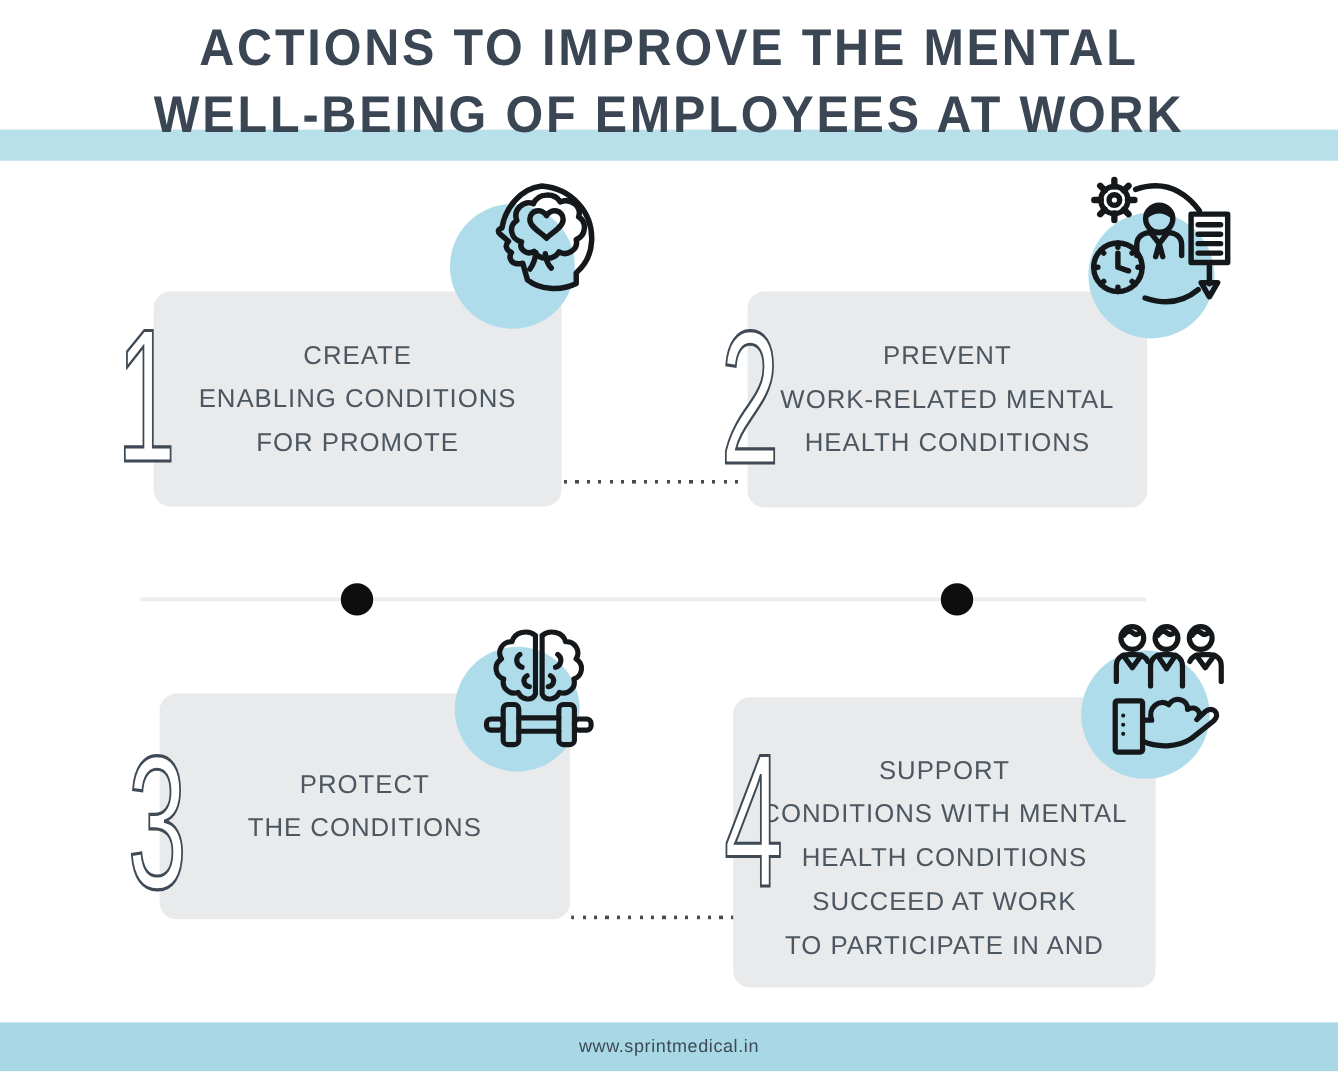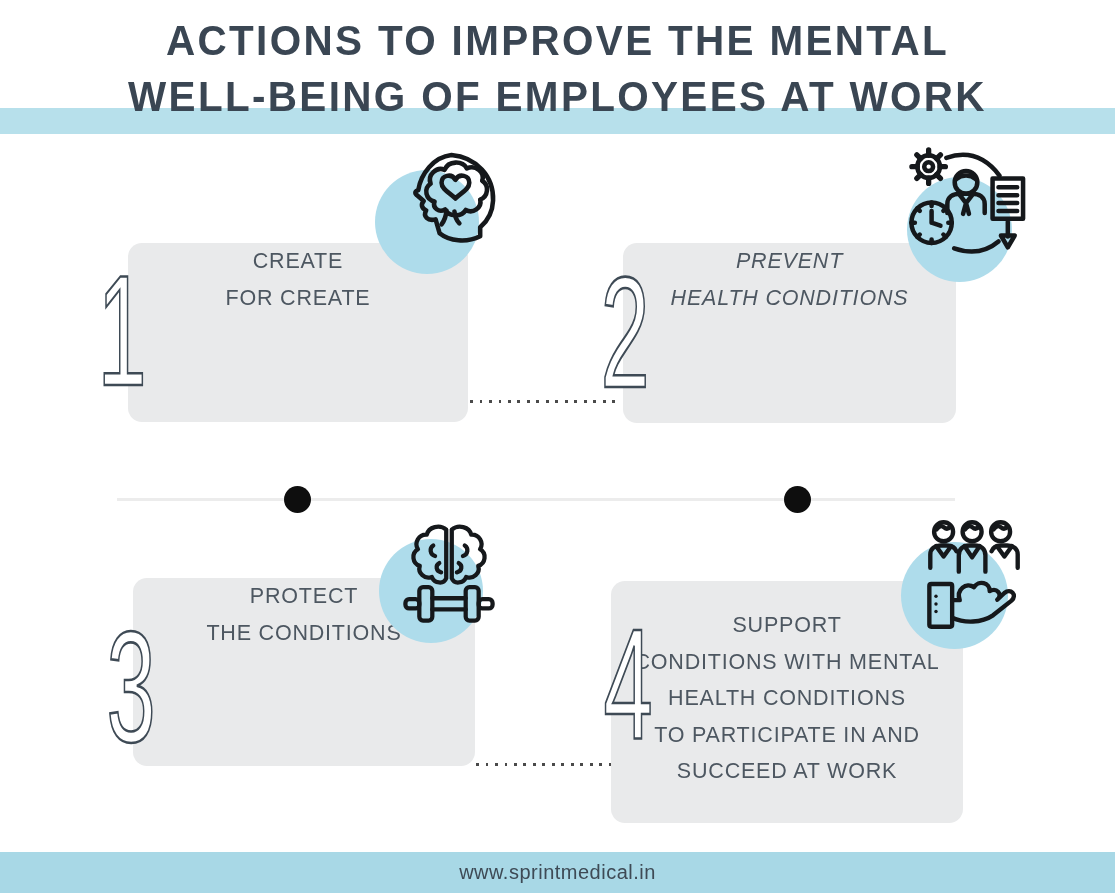--- a/index.html
+++ b/index.html
@@ -11,23 +11,23 @@
   .header-band{position:absolute;left:0;top:108px;width:1115px;height:26px;background:#b7e0eb;z-index:1;}
   .title-line{
     position:absolute;left:0;width:1115px;text-align:center;z-index:2;
     font-size:43px;font-weight:700;letter-spacing:2.5px;color:#3a4653;
     transform:scaleX(0.94);transform-origin:center;white-space:nowrap;
   }
   .title-line.l1{top:16px;}
   .title-line.l2{top:72px;}
   
   .card{position:absolute;background:#e9eaeb;border-radius:14px;z-index:1;
-        display:flex;flex-direction:column;justify-content:flex-start;align-items:center;}
+        display:flex;flex-direction:column;justify-content:center;align-items:center;}
   .card.c1{left:128px;top:243px;width:340px;height:179px;}
-  .card.c2{left:623px;top:243px;width:333px;height:180px;font-style:italic;}
+  .card.c2{left:623px;top:243px;width:333px;height:180px;}
   .card.c3{left:133px;top:578px;width:342px;height:188px;}
   .card.c4{left:611px;top:581px;width:352px;height:242px;padding-top:26px;box-sizing:border-box;}
   .card .line{
     display:block;text-align:center;white-space:nowrap;
     font-size:21.5px;line-height:36.5px;letter-spacing:0.8px;color:#4d5761;
   }
   
   .num{
     position:absolute;z-index:4;line-height:1;font-size:158px;font-weight:400;
     color:#ffffff;-webkit-text-stroke:2.6px #3e4a55;
@@ -57,55 +57,57 @@
     background-image:repeating-linear-gradient(90deg,#4a4a4a 0,#4a4a4a 2.6px,transparent 2.6px,transparent 9.5px);}
   .dotted.d1{left:470px;top:400px;width:151px;}
   .dotted.d2{left:476px;top:763px;width:145px;}
   .divider{position:absolute;left:117px;top:498px;width:838px;height:3px;background:#ececec;z-index:0;}
   .divider-dot{position:absolute;width:27px;height:27px;border-radius:50%;background:#0e0e0e;z-index:1;}
   .divider-dot.left{left:284px;top:486px;}
   .divider-dot.right{left:784px;top:486px;}
   
   .footer-band{position:absolute;left:0;top:852px;width:1115px;height:41px;background:#a8d8e6;z-index:1;
     display:flex;align-items:center;justify-content:center;}
-  .footer-url{font-size:20px;color:#3e4a55;letter-spacing:0.5px;}
+  .footer-url{font-size:15px;color:#3e4a55;letter-spacing:0.5px;}
 </style>
 </head>
 <body>
 
 <div class="page">
 
   <div class="header-band"></div>
   <div class="title-line l1">ACTIONS TO IMPROVE THE MENTAL</div>
   <div class="title-line l2">WELL-BEING OF EMPLOYEES AT WORK</div>
 
   <div class="divider"></div>
   <div class="divider-dot left"></div>
   <div class="divider-dot right"></div>
 
   <div class="dotted d1"></div>
   <div class="dotted d2"></div>
 
   <div class="card c1">
     <span class="line">CREATE</span>
-    <span class="line">FOR CREATE</span>
+    <span class="line">ENABLING CONDITIONS</span>
+    <span class="line">FOR PROMOTE</span>
   </div>
   <div class="num n1">1</div>
   <div class="icon-circle ic1"></div>
   <div class="icon i1">
     <svg viewBox="0 0 105 118">
       <path class="stroke" d="M57 8 C82 10 100 30 99 54 C98.5 66 93 75 86 81 L86 90 C72 97 55 95 45 87 L41 73 C33 75 28 70 31.5 64 C26.5 61.5 26 57.5 29 54.5 L22 48.5 C19.5 46.5 20.5 44 23.5 43.5 C26 27 39 10 57 8"></path>
       <path class="stroke" d="M40 55 C31 53 28.5 42 36 37 C32.5 28 42 19.5 50 23 C54 13.5 68 13.5 72.5 21.5 C81.5 17.5 91 25.5 88 34 C95.5 38.5 94 50 86 53 C88 61.5 78.5 67.5 71.5 63.5 C67 71 54.5 70.5 50.5 63 C44.5 66.5 37.5 61.5 40 55 Z"></path>
       <path class="stroke" d="M52 64 C51.5 70 50 74 47 78 M60 65 C60.5 70 62 74 65 77"></path>
       <path class="stroke" d="M61 33 C57 26 47 28.5 47 36 C47 43 56 46.5 61 52 C66 46.5 75 43 75 36 C75 28.5 65 26 61 33 Z"></path>
     </svg>
   </div>
 
   <div class="card c2">
     <span class="line">PREVENT</span>
+    <span class="line">WORK-RELATED MENTAL</span>
     <span class="line">HEALTH CONDITIONS</span>
   </div>
   <div class="num n2">2</div>
   <div class="icon-circle ic2"></div>
   <div class="icon i2">
     <svg viewBox="0 0 130 122">
       <path class="stroke" d="M44 12 Q 76 1 98 30"></path>
       <path class="stroke" d="M97 97 Q 78 113 52 104"></path>
 
       <circle class="stroke" cx="26" cy="21" r="11.5"></circle>
@@ -148,22 +150,22 @@
       <path class="stroke" d="M37 84 L73 84 M37 96 L73 96"></path>
       <rect class="stroke" x="8" y="85" width="15" height="10" rx="4"></rect>
       <rect class="stroke" x="87" y="85" width="15" height="10" rx="4"></rect>
     </svg>
   </div>
 
   <div class="card c4">
     <span class="line">SUPPORT</span>
     <span class="line">CONDITIONS WITH MENTAL</span>
     <span class="line">HEALTH CONDITIONS</span>
+    <span class="line">SUCCEED AT WORK</span>
     <span class="line">TO PARTICIPATE IN AND</span>
-    <span class="line">SUCCEED AT WORK</span>
   </div>
   <div class="num n4">4</div>
   <div class="icon-circle ic4"></div>
   <div class="icon i4">
     <svg viewBox="0 0 120 125">
 
       <circle class="stroke" cx="28" cy="18" r="10"></circle>
       <path class="stroke" d="M20.5 15.5 Q24.5 10 28.5 13.5 Q32 16.5 35.5 12.5"></path>
       <path class="stroke" d="M14 56 L14 42 C14 35.5 19 32.5 25 32.5 L31 32.5 C36 32.5 40 34.5 41.5 38.5"></path>
       <path class="stroke" d="M20 33 L28 44 L36 33"></path>

